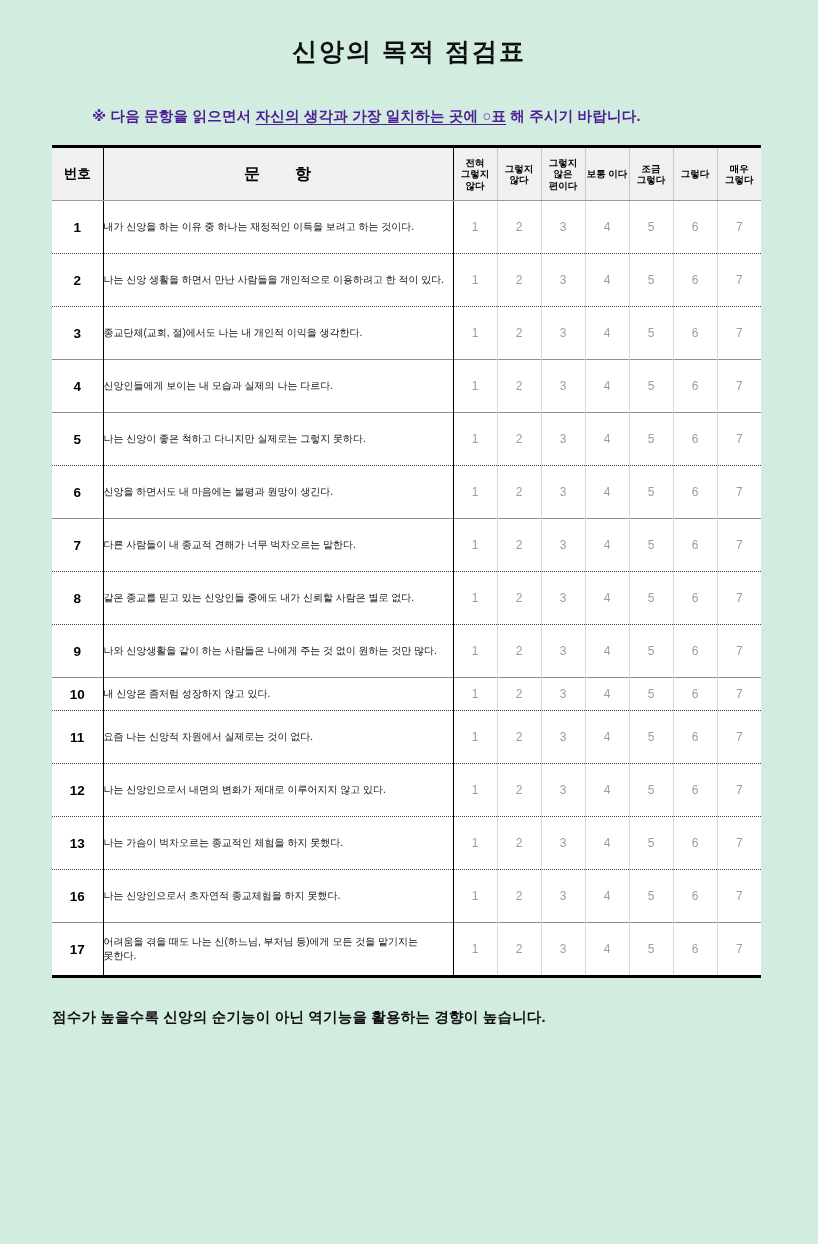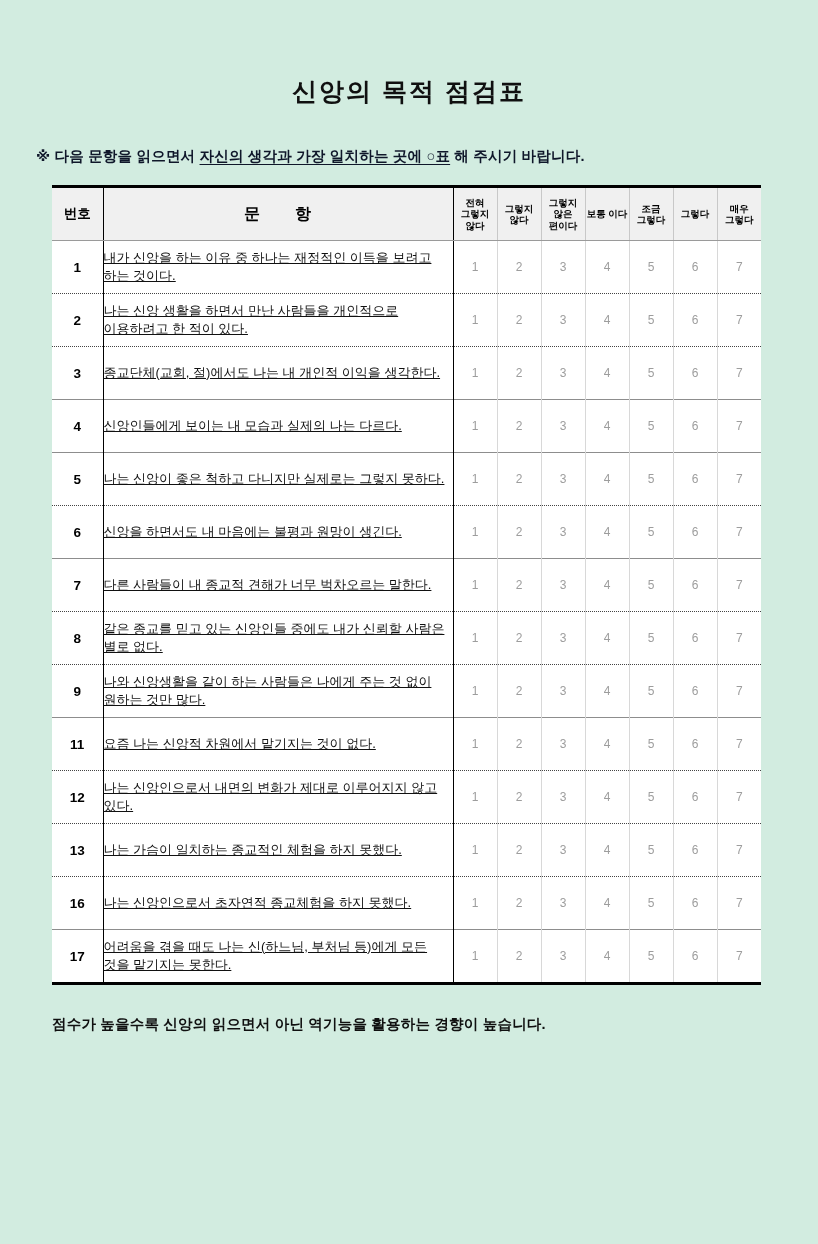--- a/index.html
+++ b/index.html
@@ -17,32 +17,32 @@
   }
 
   
   .doc-title {
     text-align: center;
     font-size: 25px;
     font-weight: bold;
     letter-spacing: 2px;
     color: #101010;
     margin: 0;
-    padding-top: 76px;
+    padding-top: 36px;
     line-height: 1.2;
   }
 
   
   .instruction {
     font-size: 14.5px;
     font-weight: bold;
-    color: #0f172a;
+    color: #4c1d95;
     margin: 0;
     padding-top: 41px;
-    padding-left: 36px;
+    padding-left: 92px;
     letter-spacing: 0.2px;
     white-space: nowrap;
   }
   .instruction .underlined {
     text-decoration: underline;
     text-underline-offset: 3px;
   }
 
   
   .table-wrap {
@@ -104,27 +104,26 @@
   tbody tr:last-child { border-bottom: none; }
 
   td.td-num {
     text-align: center;
     font-size: 13.5px;
     font-weight: bold;
     color: #000000;
     border-right: 1.5px solid #000000;
   }
   td.td-item {
-    font-size: 13px;
+    font-size: 10px;
     color: #111111;
     line-height: 1.42;
     padding: 7px 6px 7px 9px;
     border-right: 1.5px solid #000000;
     word-break: keep-all;
-    text-decoration: underline;
   }
   td.td-scale {
     text-align: center;
     font-size: 12px;
     color: #9d9d9d;
     border-right: 1px solid #d8d8d8;
   }
   td.td-scale:last-child { border-right: none; }
 
   tbody tr.two-line td { height: 52px; }
@@ -270,23 +269,34 @@
           <td class="td-num">9</td>
           <td class="td-item">나와 신앙생활을 같이 하는 사람들은 나에게 주는 것 없이 원하는 것만 많다.</td>
           <td class="td-scale">1</td>
           <td class="td-scale">2</td>
           <td class="td-scale">3</td>
           <td class="td-scale">4</td>
           <td class="td-scale">5</td>
           <td class="td-scale">6</td>
           <td class="td-scale">7</td>
         </tr>
+        <tr class="one-line">
+          <td class="td-num">10</td>
+          <td class="td-item">내 신앙은 좀처럼 성장하지 않고 있다.</td>
+          <td class="td-scale">1</td>
+          <td class="td-scale">2</td>
+          <td class="td-scale">3</td>
+          <td class="td-scale">4</td>
+          <td class="td-scale">5</td>
+          <td class="td-scale">6</td>
+          <td class="td-scale">7</td>
+        </tr>
         <tr class="two-line">
           <td class="td-num">11</td>
-          <td class="td-item">요즘 나는 신앙적 차원에서 맡기지는 것이 없다.</td>
+          <td class="td-item">요즘 나는 신앙적 차원에서 실제로는 것이 없다.</td>
           <td class="td-scale">1</td>
           <td class="td-scale">2</td>
           <td class="td-scale">3</td>
           <td class="td-scale">4</td>
           <td class="td-scale">5</td>
           <td class="td-scale">6</td>
           <td class="td-scale">7</td>
         </tr>
         <tr class="two-line">
           <td class="td-num">12</td>
@@ -294,21 +304,21 @@
           <td class="td-scale">1</td>
           <td class="td-scale">2</td>
           <td class="td-scale">3</td>
           <td class="td-scale">4</td>
           <td class="td-scale">5</td>
           <td class="td-scale">6</td>
           <td class="td-scale">7</td>
         </tr>
         <tr class="two-line">
           <td class="td-num">13</td>
-          <td class="td-item">나는 가슴이 일치하는 종교적인 체험을 하지 못했다.</td>
+          <td class="td-item">나는 가슴이 벅차오르는 종교적인 체험을 하지 못했다.</td>
           <td class="td-scale">1</td>
           <td class="td-scale">2</td>
           <td class="td-scale">3</td>
           <td class="td-scale">4</td>
           <td class="td-scale">5</td>
           <td class="td-scale">6</td>
           <td class="td-scale">7</td>
         </tr>
         <tr class="two-line solid-sep">
           <td class="td-num">16</td>
@@ -329,13 +339,13 @@
           <td class="td-scale">3</td>
           <td class="td-scale">4</td>
           <td class="td-scale">5</td>
           <td class="td-scale">6</td>
           <td class="td-scale">7</td>
         </tr>
       </tbody>
   </table>
 </div>
 
-<p class="footer-note">점수가 높을수록 신앙의 읽으면서 아닌 역기능을 활용하는 경향이 높습니다.</p>
+<p class="footer-note">점수가 높을수록 신앙의 순기능이 아닌 역기능을 활용하는 경향이 높습니다.</p>
 
 </body></html>

